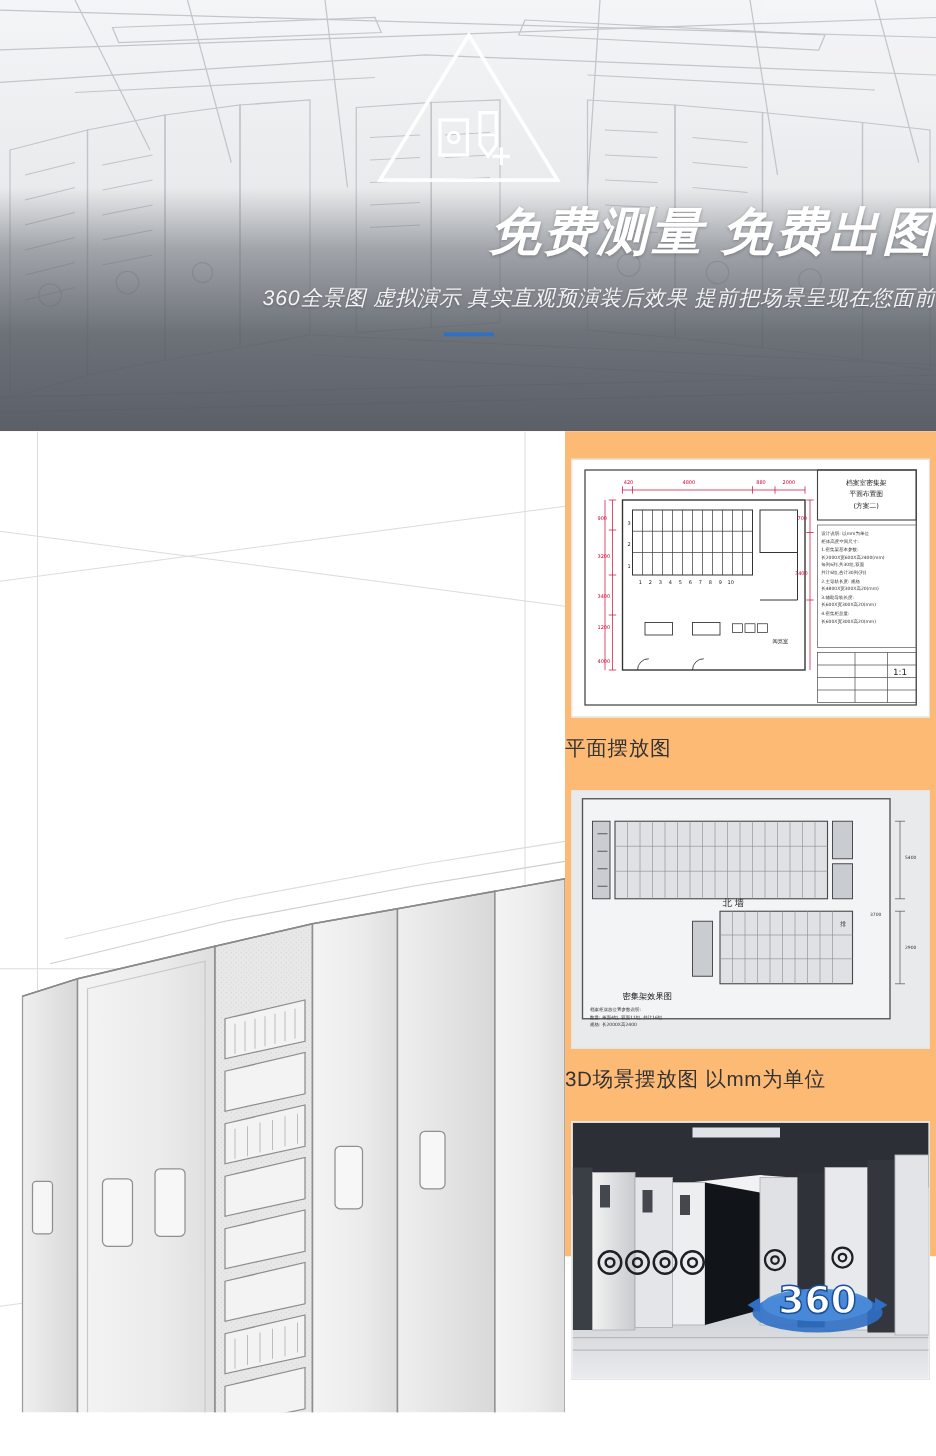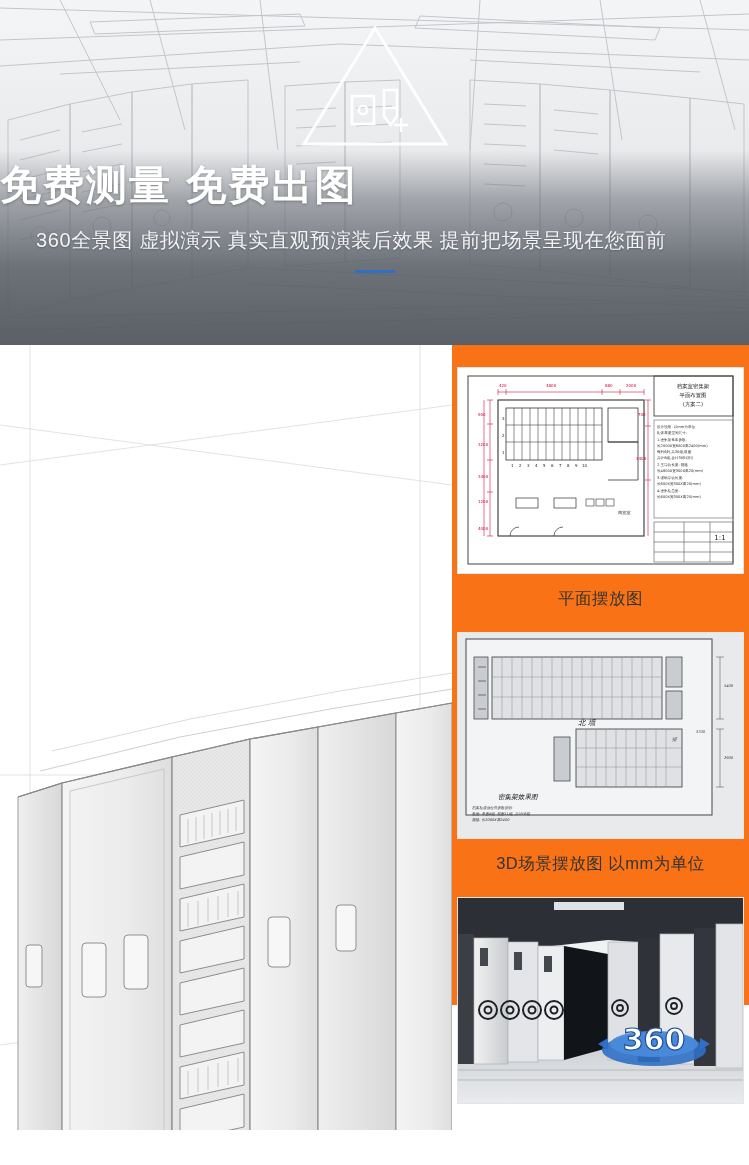--- a/index.html
+++ b/index.html
@@ -34,33 +34,34 @@
     right: 0;
     top: 150px;
     bottom: 0;
     background: linear-gradient(180deg, rgba(120,124,130,0) 0%, rgba(105,110,118,0.55) 25%, rgba(88,93,101,0.85) 60%, rgba(80,85,93,0.92) 100%);
   }
   .hero-content {
     position: absolute;
     left: 0;
     right: 0;
     top: 160px;
-    text-align: left;
+    text-align: right;
     color: #fff;
+    font-style: italic;
   }
   .hero-title {
     font-size: 41px;
     font-weight: bold;
     letter-spacing: 2px;
     line-height: 1.25;
     text-shadow: 0 1px 3px rgba(0,0,0,0.28);
   }
   .hero-sub {
     margin-top: 16px;
-    font-size: 20px;
+    font-size: 17px;
     letter-spacing: 0.6px;
     color: #f2f3f5;
     text-shadow: 0 1px 2px rgba(0,0,0,0.25);
     margin-left: 36px;
   }
   .hero-rule {
     margin: 16px auto 0;
     width: 40px;
     height: 3px;
     background: #2f6fc4;
@@ -75,21 +76,21 @@
     width: 150px;
     height: 128px;
   }
   .emblem svg { display: block; }
 
   
   .content {
     position: relative;
     width: 749px;
     height: 660px;
-    background: #f97316;
+    background: #fdba74;
   }
 
   .left-pane {
     position: absolute;
     left: 0;
     top: 0;
     width: 452px;
     height: 785px;
     overflow: hidden;
     background: #fff;
@@ -104,23 +105,22 @@
   .thumb-block { margin-bottom: 10px; }
   .thumb-frame {
     width: 285px;
     height: 205px;
     margin: 0 auto;
     background: #fdfdfd;
     border: 1px solid #e4e4e4;
     position: relative;
     overflow: hidden;
   }
-  .thumb-frame.dark { background: #e9eaec; font-style: italic; }
+  .thumb-frame.dark { background: #e9eaec; }
   .thumb-caption {
-    text-align: center;
     font-size: 16.5px;
     color: #333;
     padding: 14px 0 12px;
     letter-spacing: 0.5px;
   }
 
   
   .plan-svg, .iso-svg, .photo-svg { display: block; }
 </style>
 </head>

